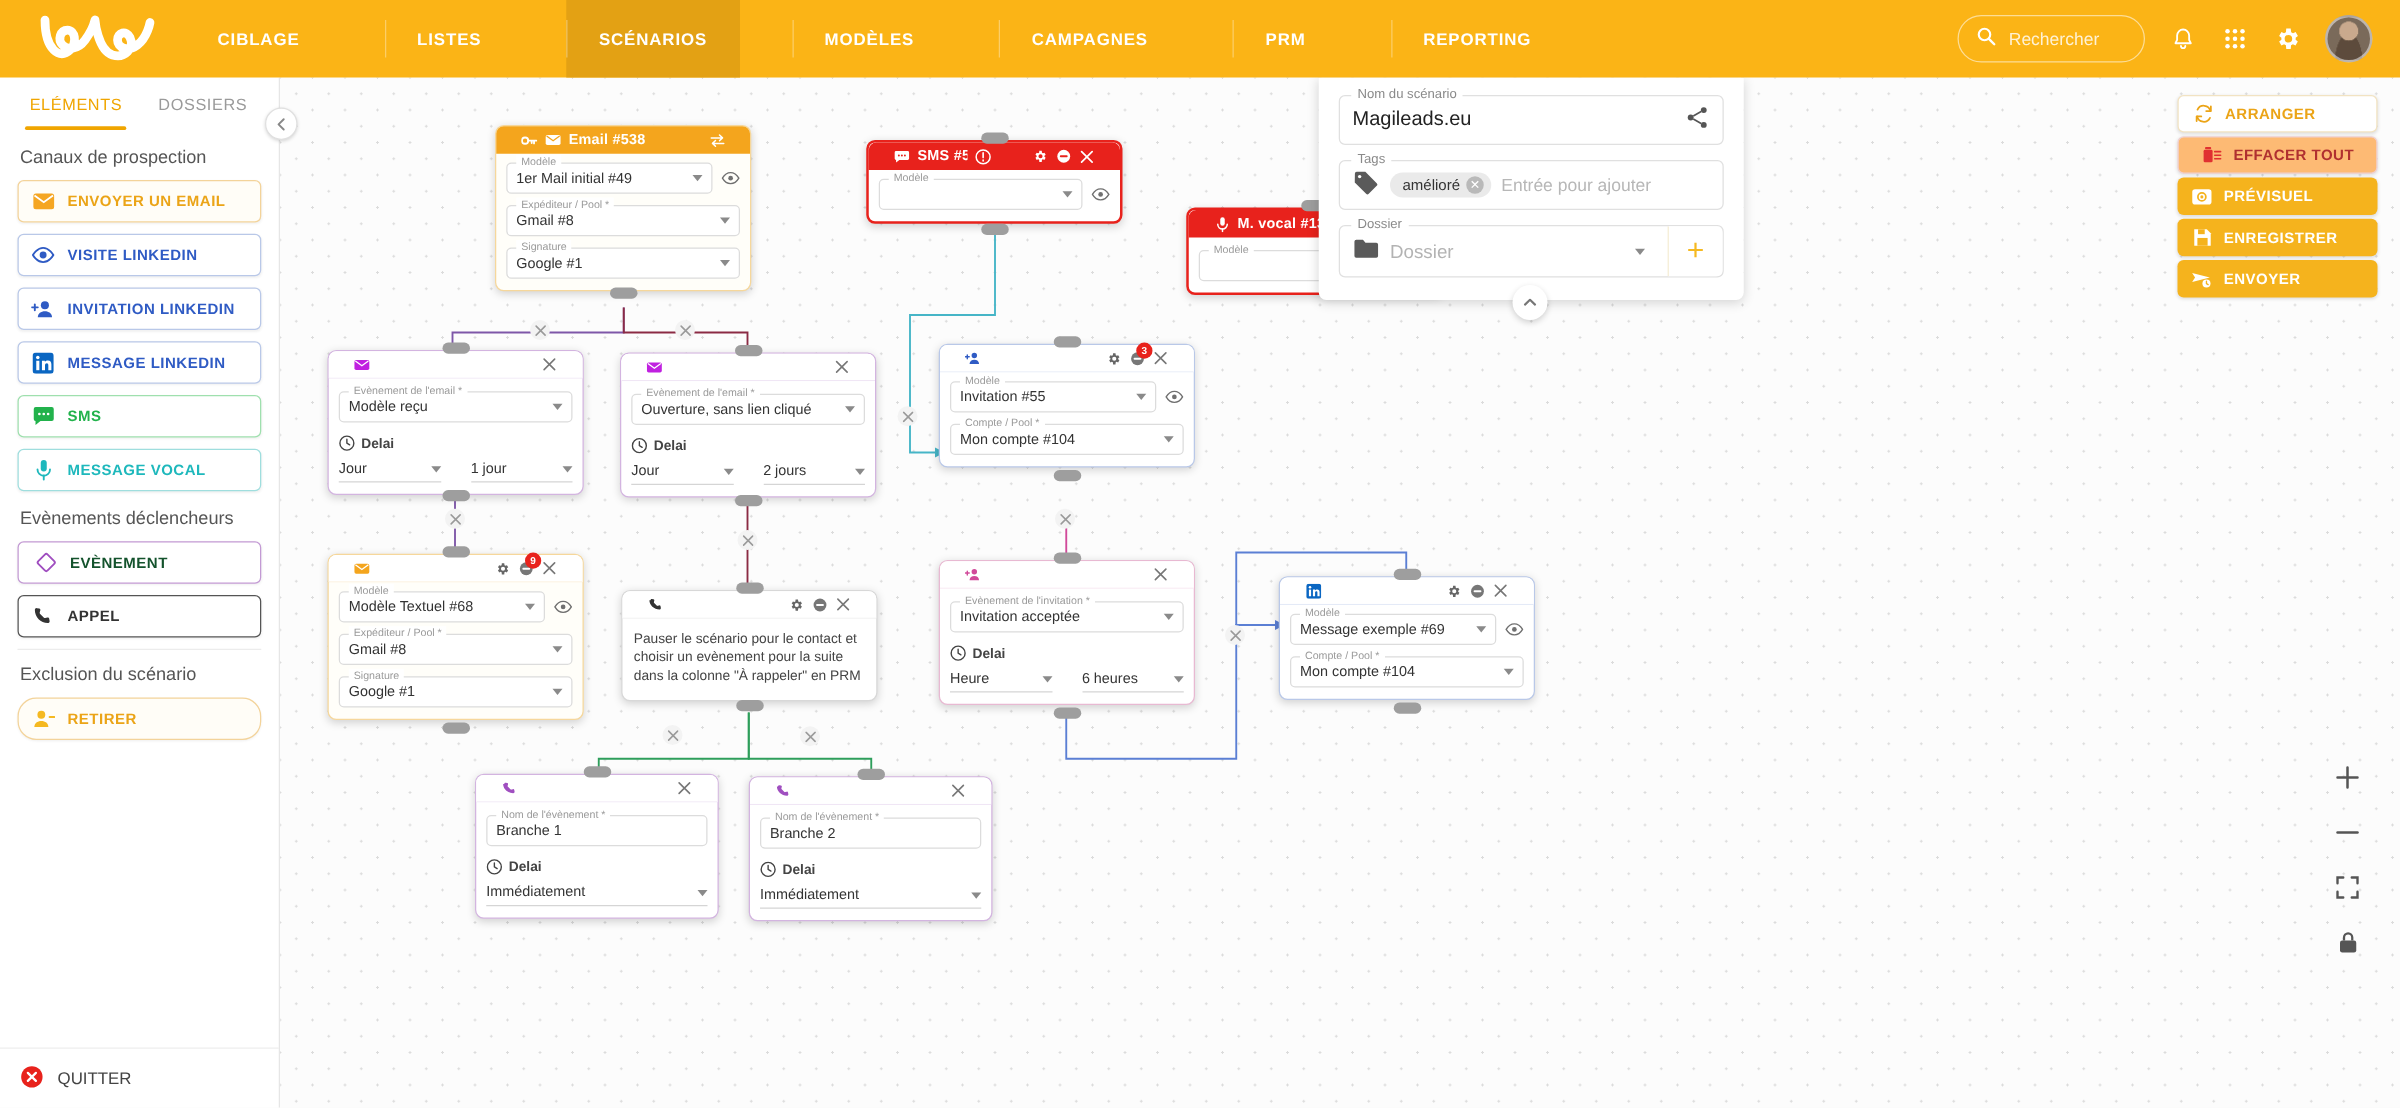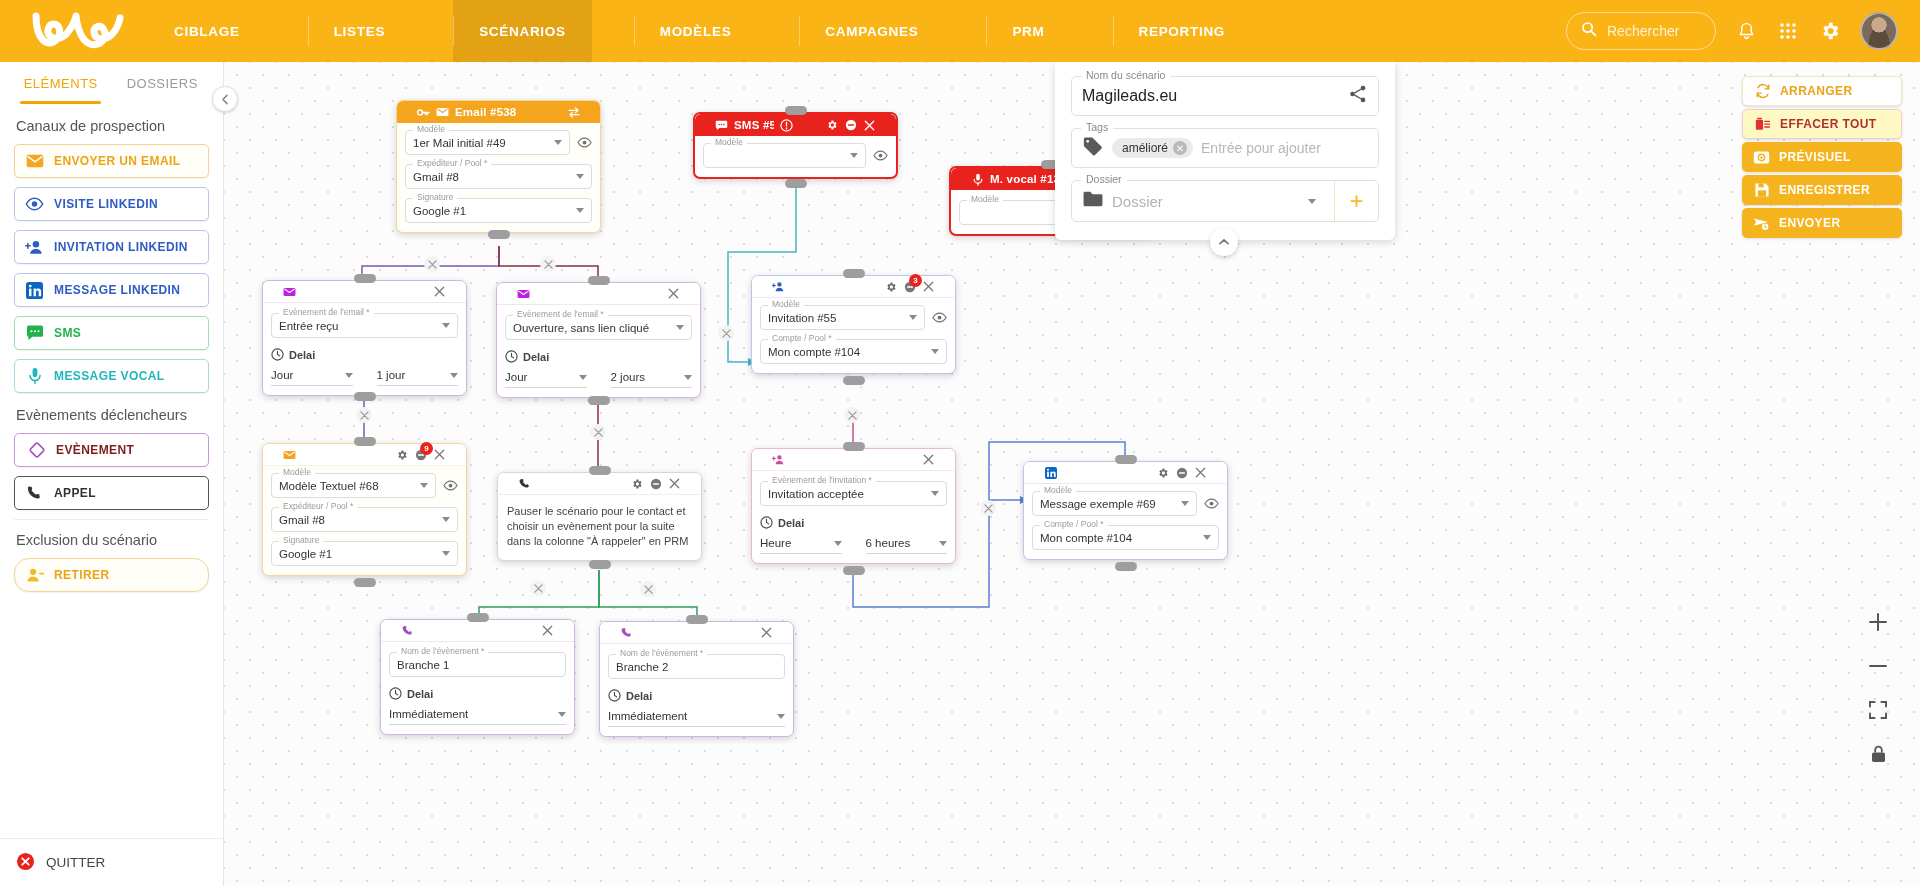--- a/index.html
+++ b/index.html
@@ -73,21 +73,21 @@
     font-size:12px; font-weight:bold; letter-spacing:.4px; cursor:pointer;
     box-shadow:0 1px 2px rgba(0,0,0,.06);
   }
   .el-btn .ic{ width:19px; height:19px; display:flex; align-items:center; justify-content:center; flex:0 0 19px; }
   .el-email{ border-color:#f3d39a; color:#eba417; background:#fffdf7; }
   .el-visite{ border-color:#b9c8e8; color:#2f5bc4; }
   .el-invit { border-color:#b9c8e8; color:#2f5bc4; }
   .el-msg   { border-color:#b9c8e8; color:#2f5bc4; }
   .el-sms   { border-color:#9fe0ae; color:#22b24c; }
   .el-vocal { border-color:#9fdede; color:#1eb8bc; }
-  .el-event { border-color:#c39ad4; color:#7f1d1d;padding-left:12px; }
+  .el-event { border-color:#c39ad4; color:#14532d;padding-left:12px; }
   .el-appel { border-color:#555; color:#333; }
   .el-retirer{ border-color:#f3d39a; color:#eba417; background:#fffdf7;border-radius:15px; }
   .sb-div{ height:1px; background:#ececec; margin:6px 0 12px 0; }
   .quit{
     height:48px; display:flex; align-items:center; gap:11px; padding:0 16px;
     border-top:1px solid #eee; color:#444; font-size:13.5px; cursor:pointer;
   }
 
   
   .collapse-handle{
@@ -224,21 +224,21 @@
   .actions{
     position:absolute; top:76px; left:1742px; width:160px; z-index:45;
     display:flex; flex-direction:column; gap:3px;
   }
   .abtn{
     height:30px; border-radius:5px; display:flex; align-items:center; gap:9px;
     padding:0 11px; font-size:12px; font-weight:bold; letter-spacing:.4px; cursor:pointer;
     box-shadow:0 1px 3px rgba(0,0,0,.13);
   }
   .a-arranger{ background:#fff; color:#eba417; border:1px solid #f2e3c2; }
-  .a-effacer { background:#fef9c3; color:#b03030; border:1px solid #f0cfcf; }
+  .a-effacer { background:#fdba74; color:#b03030; border:1px solid #f0cfcf;justify-content:center; }
   .a-solid   { background:#f5b31d; color:#fff; }
   .abtn .ai{ width:17px;height:17px;display:flex;align-items:center;justify-content:center;flex:0 0 17px; }
 
   
   .zoomctl{
     position:absolute; left:1855px; top:600px; width:46px; z-index:45;
     display:flex; flex-direction:column; align-items:center;
   }
   .zbtn{
     width:46px; height:44px; display:flex; align-items:center; justify-content:center;
@@ -661,21 +661,21 @@
       <span class="hic">
           <svg width="11" height="11" viewBox="0 0 12 12">
             <path d="M1.4 1.4 10.6 10.6M10.6 1.4 1.4 10.6" stroke="#777" stroke-width="1.4" stroke-linecap="round"></path>
           </svg>
         </span>
     </div>
     <div class="bd">
       <div class="fld">
         <span class="lbl">Evènement de l'email *</span>
         <div class="box">
-            <span class="val">Entrée reçu</span>
+            <span class="val">Modèle reçu</span>
             <span class="caret"></span>
           </div>
       </div>
       <div class="delai">
         <span class="ci"><svg width="13" height="13" viewBox="0 0 14 14">
               <circle cx="7" cy="7" r="6" fill="none" stroke="#444" stroke-width="1.2"></circle>
               <path d="M7 3.6V7l2.4 1.5" fill="none" stroke="#444" stroke-width="1.2" stroke-linecap="round"></path>
             </svg></span>
         <span>Delai</span>
       </div>

